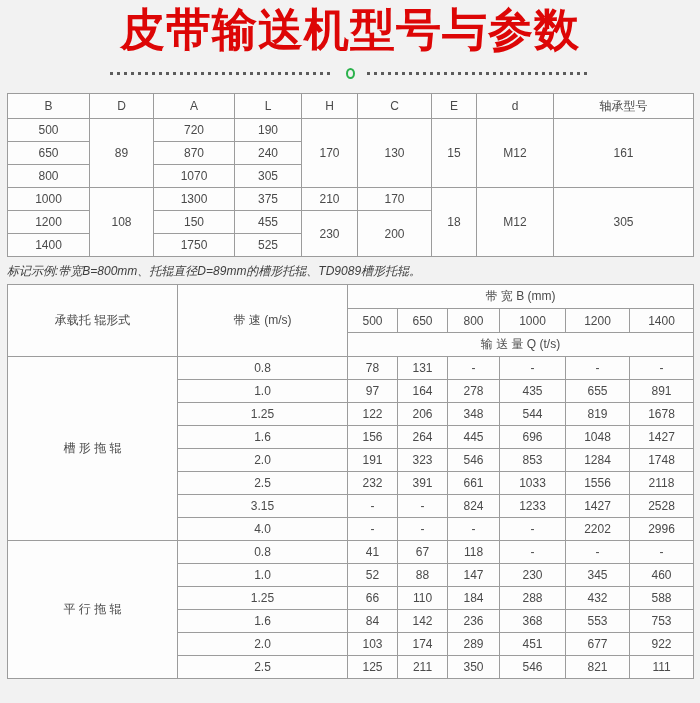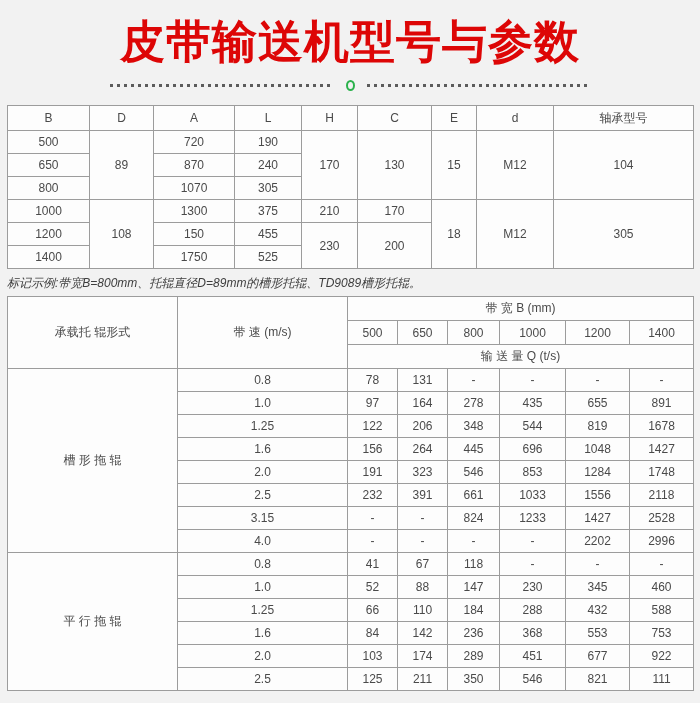--- a/index.html
+++ b/index.html
@@ -12,21 +12,21 @@
   *{box-sizing:border-box;}
   html,body{margin:0;padding:0;}
   body{
     width:700px;height:703px;overflow:hidden;
     background:var(--pagebg);
     font-family:"Liberation Sans","DejaVu Sans",sans-serif;
     color:var(--ink);
   }
   .page{padding:0 7px;}
   .title{
-    margin:0;padding-top:16px;
+    margin:0;padding-top:4px;
     text-align:center;
     font-size:45px;line-height:52px;
     font-weight:bold;
     color:var(--red);
     letter-spacing:1px;
   }
   .divider{
     margin:11px auto 0;
     width:480px;
     display:flex;align-items:center;gap:12px;
@@ -109,21 +109,21 @@
     <tbody>
       <tr>
         <td>500</td>
         <td rowspan="3">89</td>
         <td>720</td>
         <td>190</td>
         <td rowspan="3">170</td>
         <td rowspan="3">130</td>
         <td rowspan="3">15</td>
         <td rowspan="3">M12</td>
-        <td rowspan="3">104</td>
+        <td rowspan="3">161</td>
       </tr>
       <tr>
         <td>650</td>
         <td>870</td>
         <td>240</td>
       </tr>
       <tr>
         <td>800</td>
         <td>1070</td>
         <td>305</td>

